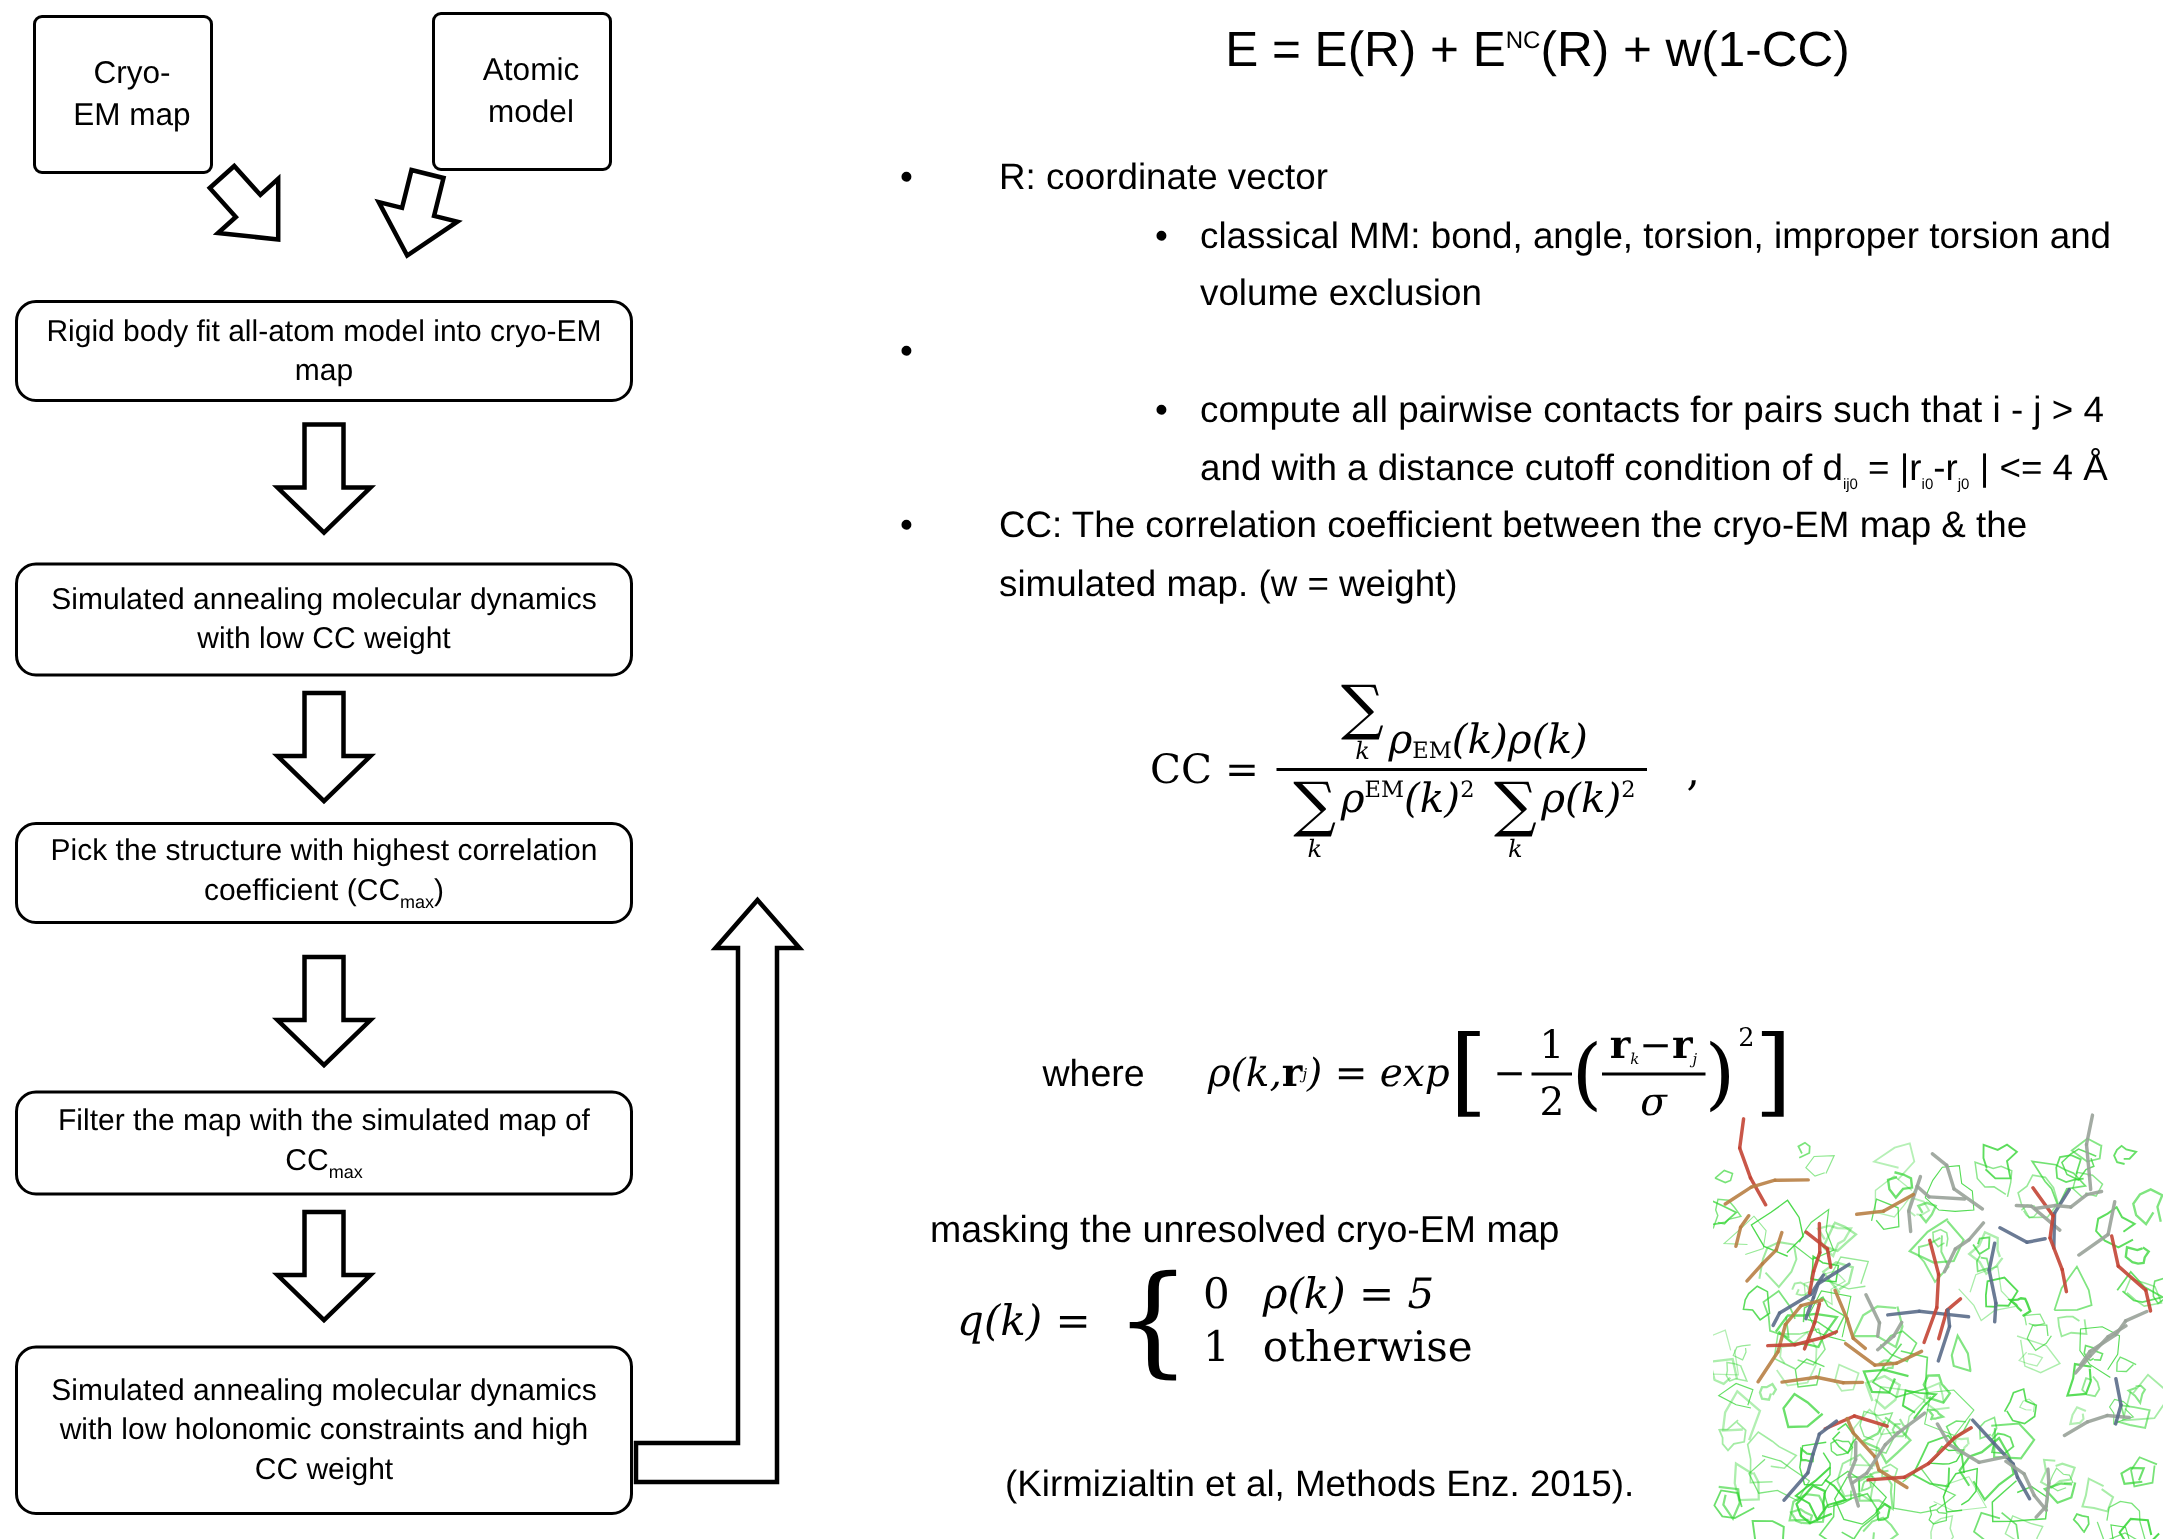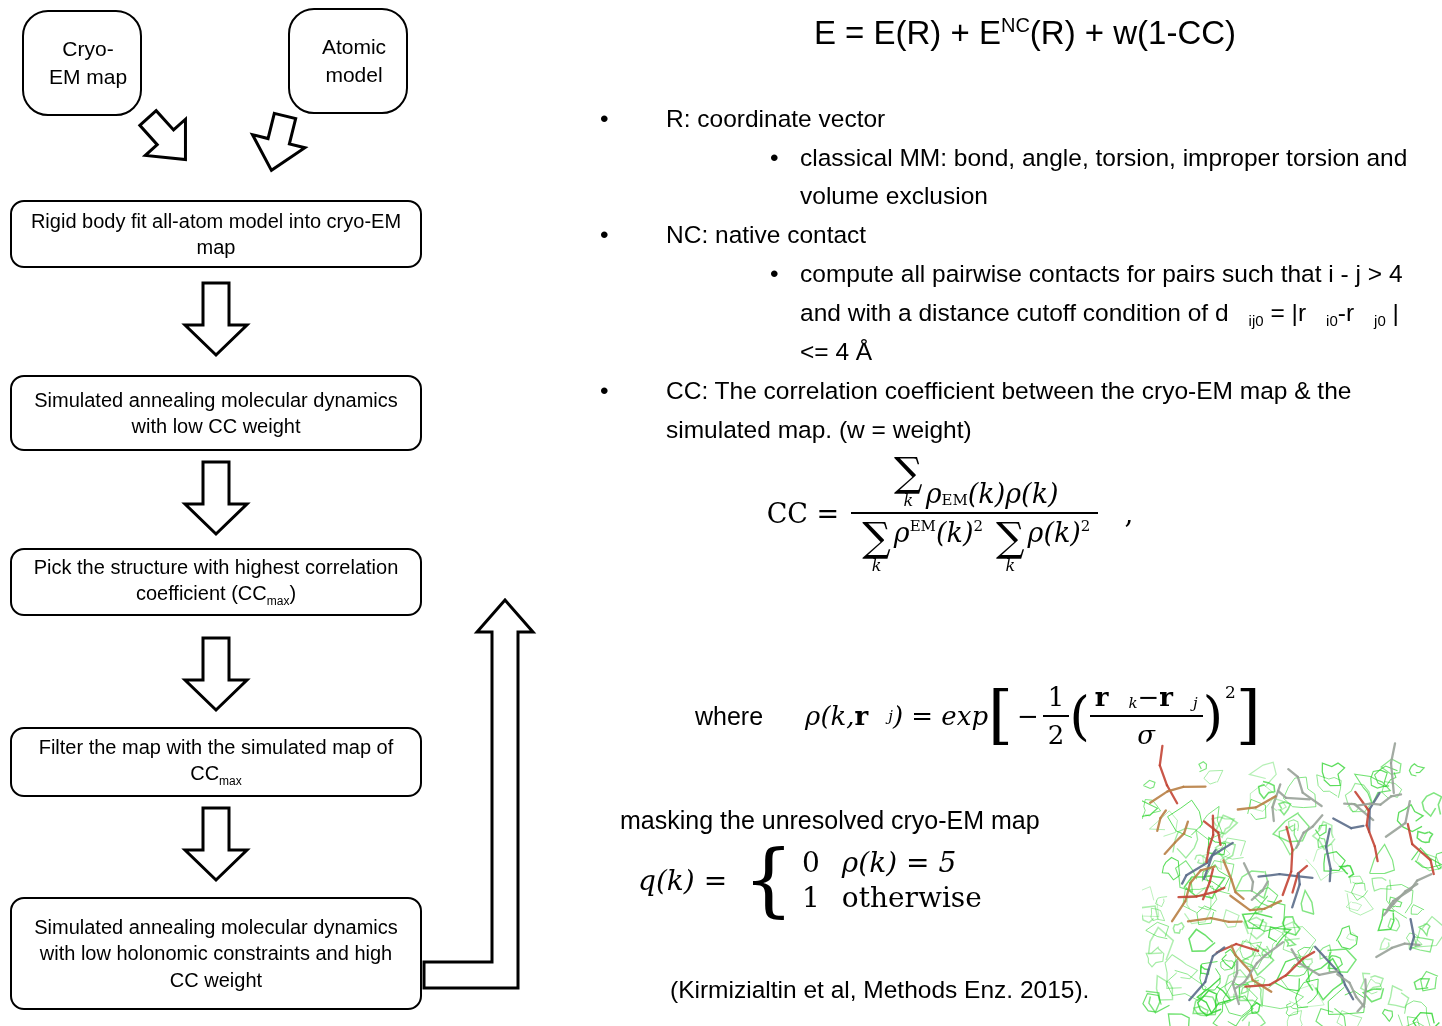--- a/index.html
+++ b/index.html
@@ -6,46 +6,46 @@
   html,body { width:1442px; height:1026px; }
   body { position:relative; background:#fff; color:#000;
          font-family:"Liberation Sans", sans-serif; overflow:hidden; }
 
   
   #flow-arrows { position:absolute; left:0; top:0; pointer-events:none; }
   .harrow { fill:#fff; stroke:#000; stroke-width:3; stroke-linejoin:miter; }
   .fbox { position:absolute; border:2.5px solid #000; background:#fff;
           display:flex; align-items:center; justify-content:center;
           text-align:center; }
-  .inbox { border-radius:26px; font-size:21px; line-height:1.35;padding-left:12px; }
+  .inbox { border-radius:6px; font-size:21px; line-height:1.35;padding-left:12px; }
   #inbox1 { left:22px; top:10px; width:120px; height:106px; }
   #inbox2 { left:288px; top:8px; width:120px; height:106px; }
   .step { left:10px; width:412px; border-radius:14px; font-size:20px;
           line-height:1.32; padding:4px 16px; }
   #step1 { top:200px; height:68px; }
   #step2 { top:375px; height:76px; }
   #step3 { top:548px; height:68px; }
   #step4 { top:727px; height:70px; }
   #step5 { top:897px; height:113px; }
   sub.subsm { font-size:12px; }
 
   
   #eq-title { position:absolute; left:640px; top:14px; width:770px;
               text-align:center; font-size:33px; }
-  #eq-title sup { font-size:20px; }
+  #eq-title sup { font-size:16px; }
 
   #bullets { position:absolute; left:600px; top:100px; width:848px;
              font-size:24.5px; line-height:1.58; }
   .b-row { display:flex; }
   .b-row > .marker { flex:0 0 34px; }
   .b-row > .btext { max-width:712px;margin-left:32px; }
   .b-sub { display:flex; margin-left:170px; }
   .b-sub > .marker { flex:0 0 30px; }
   .b-sub > .btext { max-width:612px; }
-  sub.s2 { font-size:15px;margin-left:20px; }
+  sub.s2 { font-size:10px; }
 
   
   .math { font-family:"DejaVu Serif", serif; }
   .it { font-style:italic; }
   .up { font-style:normal; }
   .bf { font-weight:700; font-style:normal; }
   .frac { display:inline-block; text-align:center; vertical-align:middle; }
   .frac .fnum { display:flex; align-items:flex-end; justify-content:center; padding:0 8px 3px; }
   .frac .fden { display:flex; align-items:flex-start; justify-content:center;
                 border-top:2px solid #000; padding:3px 8px 0; }
@@ -140,21 +140,20 @@
   <div class="b-row">
     <span class="marker">•</span>
     <div class="btext">R: coordinate vector</div>
   </div>
   <div class="b-sub">
     <span class="marker">•</span>
     <div class="btext">classical MM: bond, angle, torsion, improper torsion and volume exclusion</div>
   </div>
   <div class="b-row">
     <span class="marker">•</span>
-    <div class="btext">NC: native contact</div>
   </div>
   <div class="b-sub">
     <span class="marker">•</span>
     <div class="btext"><span>compute all pairwise contacts for pairs such that i - j &gt; 4 and with a distance cutoff condition of d</span><sub class="s2">ij0</sub><span> = |r</span><sub class="s2">i0</sub><span>-r</span><sub class="s2">j0</sub><span> | &lt;= 4 Å</span></div>
   </div>
   <div class="b-row">
     <span class="marker">•</span>
     <div class="btext">CC: The correlation coefficient between the cryo-EM map &amp; the simulated map. (w = weight)</div>
   </div>
 </div>

